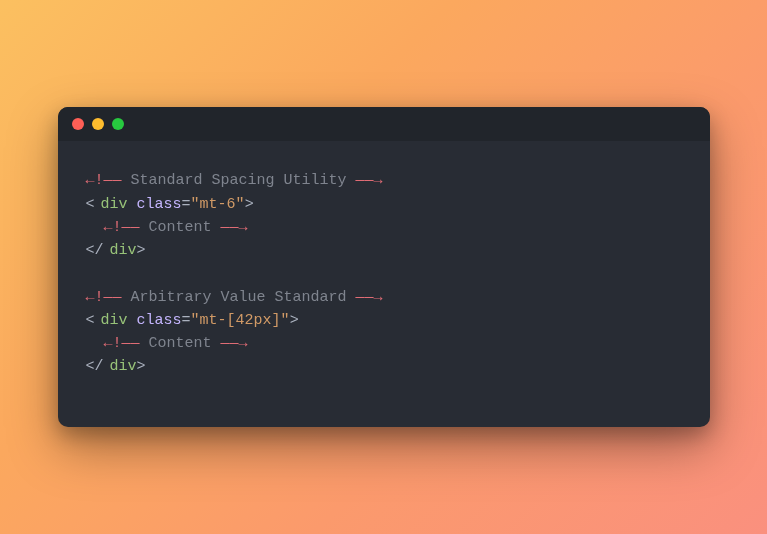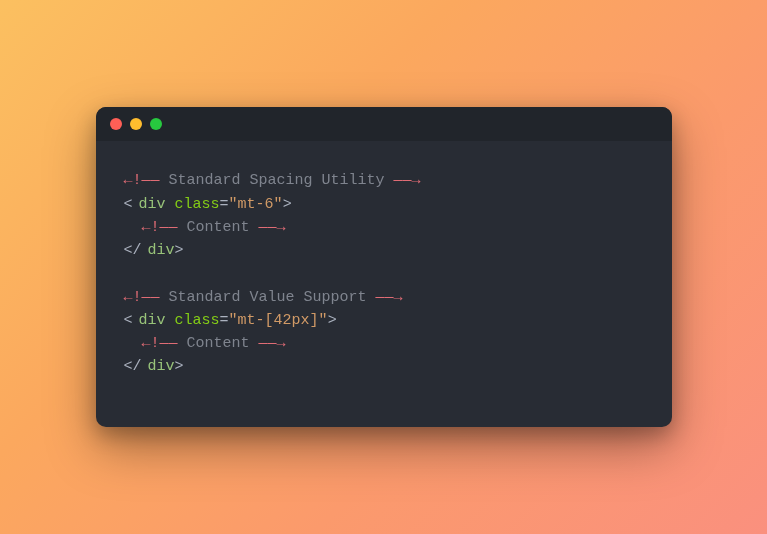--- a/index.html
+++ b/index.html
@@ -10,21 +10,21 @@
   body {
     width: 767px;
     height: 534px;
     background: linear-gradient(135deg, #fbc060 0%, #fba85e 35%, #fb9a6c 65%, #fa907e 100%);
     display: flex;
     align-items: center;
     justify-content: center;
     font-family: ui-monospace, SFMono-Regular, "SF Mono", Menlo, Monaco, Consolas, "Liberation Mono", "Courier New", monospace;
   }
   .window {
-    width: 576px;
+    width: 652px;
     background: #282c34;
     border-radius: 10px;
     box-shadow: 0 20px 50px rgba(0,0,0,0.35), 0 8px 20px rgba(0,0,0,0.25);
     overflow: hidden;
   }
   .titlebar {
     background: #21252b;
     height: 34px;
     display: flex;
     align-items: center;
@@ -53,21 +53,21 @@
   }
   .indent {
     display: inline-block;
     width: 2ch;
   }
   .punc { color: #abb2bf; }
   .comment-text { color: #7f848e; font-style: normal; }
   .comment-delim { color: #e06c75; }
   .arrow { color: #e06c75; }
   .tagname { color: #98c379; margin-left: 6px; }
-  .attr { color: #84cc16; }
+  .attr { color: #c4b5fd; }
   .eq { color: #abb2bf; }
   .str { color: #d19a66; }
 </style>
 </head>
 <body>
 
 <div class="window">
   <div class="titlebar">
     <div class="dot red"></div>
     <div class="dot yellow"></div>
@@ -78,21 +78,21 @@
     <div class="line"><span class="comment-delim">←!――</span><span class="comment-text"> </span><span class="comment-text">Standard Spacing Utility</span><span class="comment-text"> </span><span class="arrow">――→</span></div>
 
     <div class="line"><span class="punc">&lt;</span><span class="tagname">div</span> <span class="attr">class</span><span class="eq">=</span><span class="str">"</span><span class="str">mt-6</span><span class="str">"</span><span class="punc">&gt;</span></div>
 
     <div class="line"><span class="indent"></span><span class="comment-delim">←!――</span><span class="comment-text"> </span><span class="comment-text">Content</span><span class="comment-text"> </span><span class="arrow">――→</span></div>
 
     <div class="line"><span class="punc">&lt;</span><span class="punc">/</span><span class="tagname">div</span><span class="punc">&gt;</span></div>
 
     <div class="blank-line"></div>
 
-    <div class="line"><span class="comment-delim">←!――</span><span class="comment-text"> </span><span class="comment-text">Standard Value Support</span><span class="comment-text"> </span><span class="arrow">――→</span></div>
+    <div class="line"><span class="comment-delim">←!――</span><span class="comment-text"> </span><span class="comment-text">Arbitrary Value Standard</span><span class="comment-text"> </span><span class="arrow">――→</span></div>
 
     <div class="line"><span class="punc">&lt;</span><span class="tagname">div</span> <span class="attr">class</span><span class="eq">=</span><span class="str">"</span><span class="str">mt-[42px]</span><span class="str">"</span><span class="punc">&gt;</span></div>
 
     <div class="line"><span class="indent"></span><span class="comment-delim">←!――</span><span class="comment-text"> </span><span class="comment-text">Content</span><span class="comment-text"> </span><span class="arrow">――→</span></div>
 
     <div class="line"><span class="punc">&lt;</span><span class="punc">/</span><span class="tagname">div</span><span class="punc">&gt;</span></div>
 
   </div>
 </div>
 

